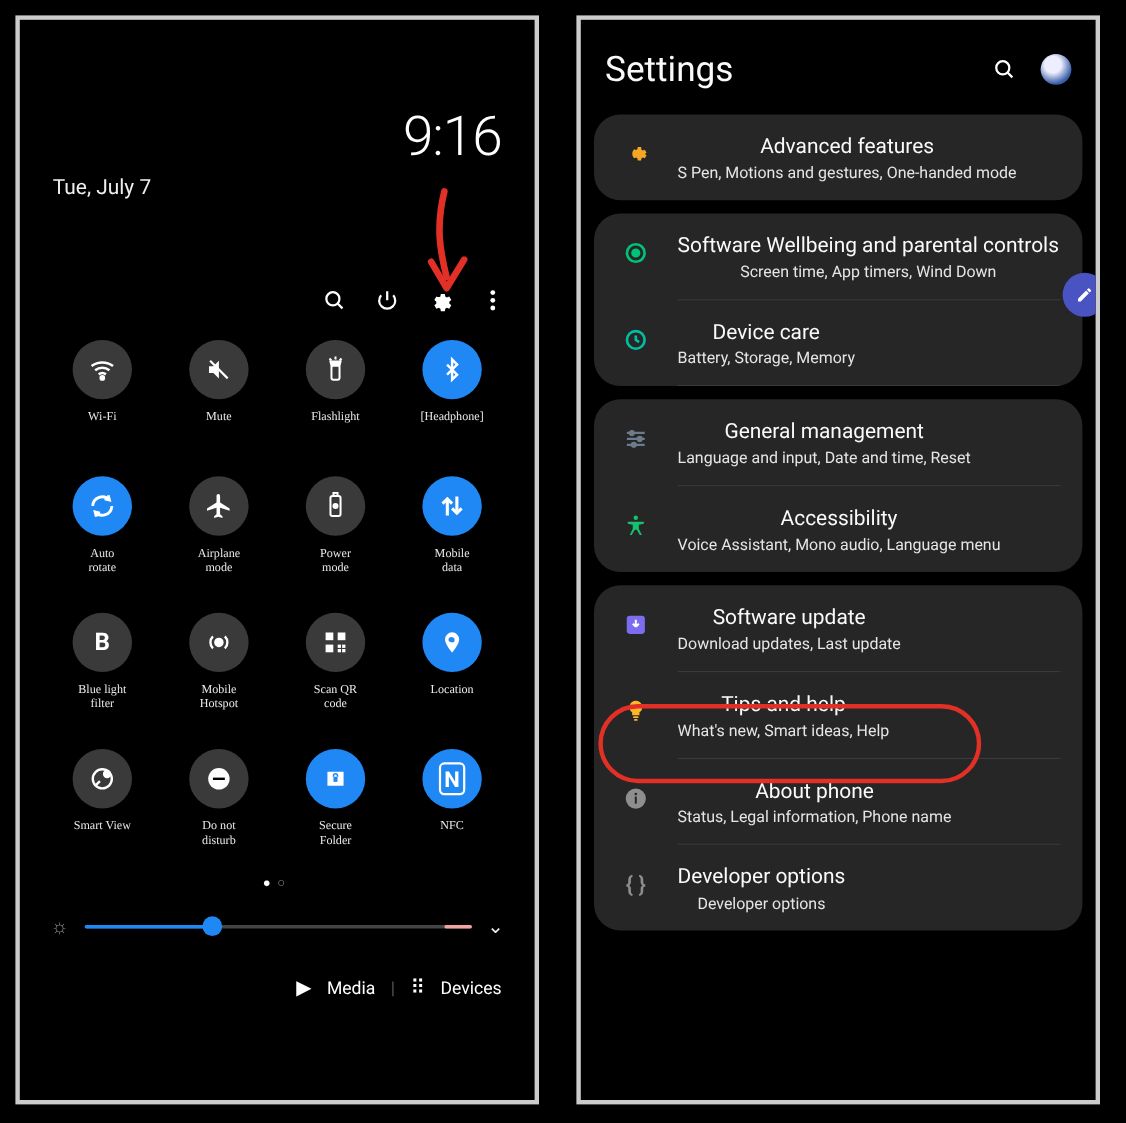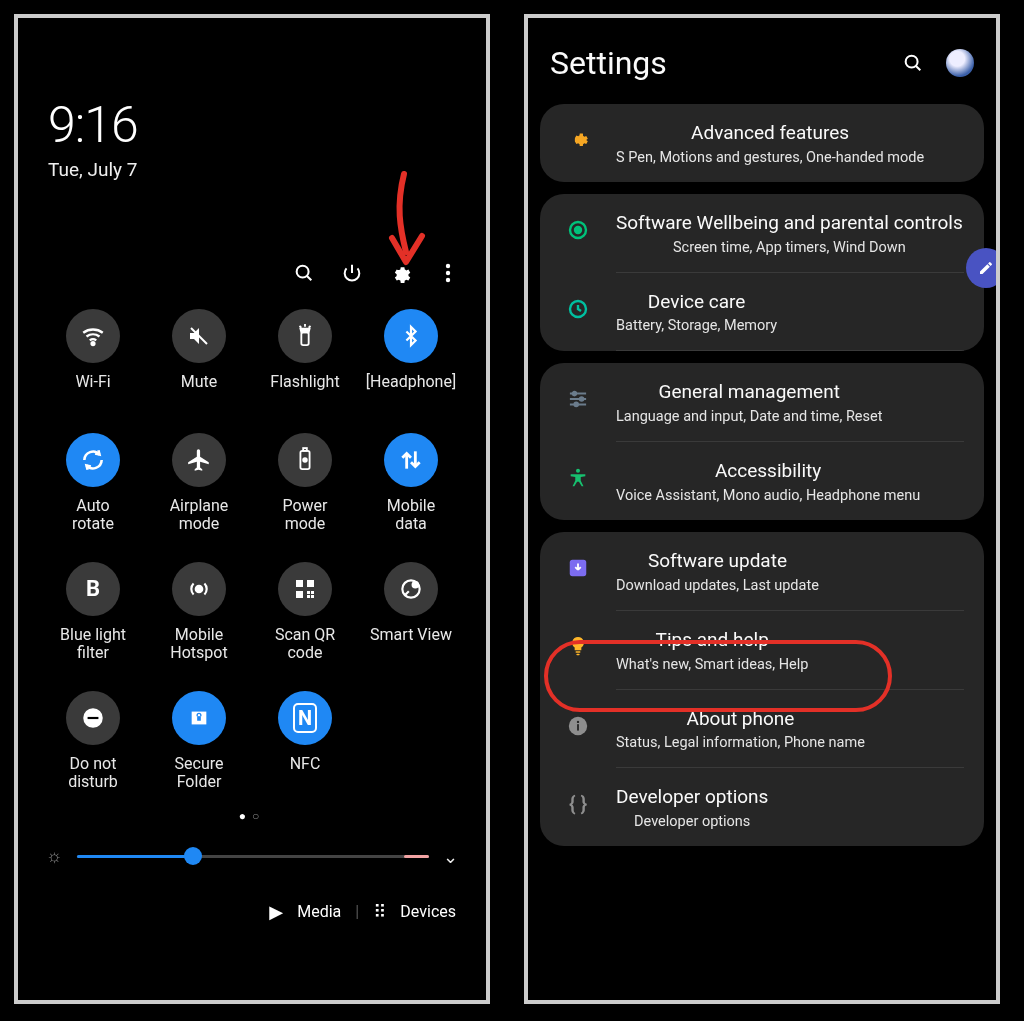--- a/index.html
+++ b/index.html
@@ -15,42 +15,42 @@
   .phone {
     width: 476px;
     height: 990px;
     background: #000;
     border: 4px solid #ccc;
     position: relative;
     overflow: hidden;
   }
   
   .qs-header { padding: 78px 30px 10px 30px; color: #fff; }
-  .qs-time { font-size: 50px; font-weight: 300; letter-spacing: -1px; }
+  .qs-time { font-size: 50px; font-weight: 300; letter-spacing: -1px; text-align: right; }
   .qs-date { font-size: 19px; margin-top: 4px; color: #eee; }
   .qs-iconbar {
     display: flex; justify-content: flex-end; align-items: center;
     gap: 24px; padding: 70px 26px 10px 0; color: #fff;
   }
   .qs-iconbar .ib { width: 24px; height: 24px; display:flex; align-items:center; justify-content:center; }
   .qs-grid {
     display: grid;
     grid-template-columns: repeat(4, 1fr);
     gap: 28px 4px;
     padding: 14px 24px 0 24px;
   }
   .qs-tile { display:flex; flex-direction:column; align-items:center; gap:10px; }
   .qs-circle {
     width: 54px; height: 54px; border-radius: 50%;
     display:flex; align-items:center; justify-content:center;
     color:#fff; font-size:22px;
   }
   .tile-off { background:#3a3a3a; }
   .tile-on  { background:#1f88f4; }
-  .qs-label { font-size:16px; color:#e8e8e8; text-align:center; line-height:1.15; min-height:32px; white-space:pre-line; }
+  .qs-label { font-size:11px; color:#e8e8e8; text-align:center; line-height:1.15; min-height:32px; white-space:pre-line;font-family:Liberation Serif, serif; }
   .qs-dots { text-align:center; color:#888; margin-top:18px; font-size:12px; letter-spacing:6px; }
   .qs-dots .active { color:#fff; }
   .slider-row {
     display:flex; align-items:center; gap:14px; padding: 22px 28px 0 28px;
   }
   .bright-icon { color:#888; font-size:18px; }
   .slider-track {
     flex:1; height:3px; background:#444; position:relative; border-radius:2px;
   }
   .slider-fill { position:absolute; left:0; top:0; height:100%; background:#1f88f4; width:33%; border-radius:2px;}
@@ -257,20 +257,28 @@
             <rect x="14" y="14" width="3" height="3"></rect>
             <rect x="18" y="18" width="3" height="3"></rect>
             <rect x="14" y="18" width="3" height="3"></rect>
             <rect x="18" y="14" width="3" height="3"></rect>
           </svg>
         </div>
         <div class="qs-label">Scan QR
 code</div>
       </div>
       <div class="qs-tile">
+        <div class="qs-circle tile-on">
+          <svg width="22" height="26" viewBox="0 0 24 24" fill="currentColor">
+            <path d="M12 2a7 7 0 0 0-7 7c0 5 7 13 7 13s7-8 7-13a7 7 0 0 0-7-7zm0 9.5A2.5 2.5 0 1 1 12 7a2.5 2.5 0 0 1 0 5z"></path>
+          </svg>
+        </div>
+        <div class="qs-label">Location</div>
+      </div>
+      <div class="qs-tile">
         <div class="qs-circle tile-off">
           <svg width="26" height="26" viewBox="0 0 24 24" fill="none" stroke="currentColor" stroke-width="2">
             <circle cx="12" cy="12" r="8"></circle>
             <circle cx="16" cy="8" r="2.5" fill="currentColor"></circle>
             <path d="M6 18l4-4"></path>
           </svg>
         </div>
         <div class="qs-label">Smart View</div>
       </div>
       <div class="qs-tile">
@@ -399,21 +407,21 @@
         <div class="divider"></div>
         <div class="item">
           <div class="iconwrap">
             <svg width="22" height="24" viewBox="0 0 24 24" fill="#17c06f">
               <circle cx="12" cy="4" r="2.2"></circle>
               <path d="M4 8h16v2l-5 1v4l3 6h-2l-3-5h-2l-3 5H6l3-6v-4L4 10z"></path>
             </svg>
           </div>
           <div>
             <div class="ititle">Accessibility</div>
-            <div class="isub">Voice Assistant, Mono audio, Headphone menu</div>
+            <div class="isub">Voice Assistant, Mono audio, Language menu</div>
           </div>
         </div>
       </div>
       <div class="card">
         <div class="item">
           <div class="iconwrap">
             <svg width="22" height="22" viewBox="0 0 24 24">
               <rect x="3" y="3" width="18" height="18" rx="3" fill="#7c6cf0"></rect>
               <path d="M12 7v7m0 0l-3-3m3 3l3-3" stroke="#fff" stroke-width="2" fill="none"></path>
             </svg>

